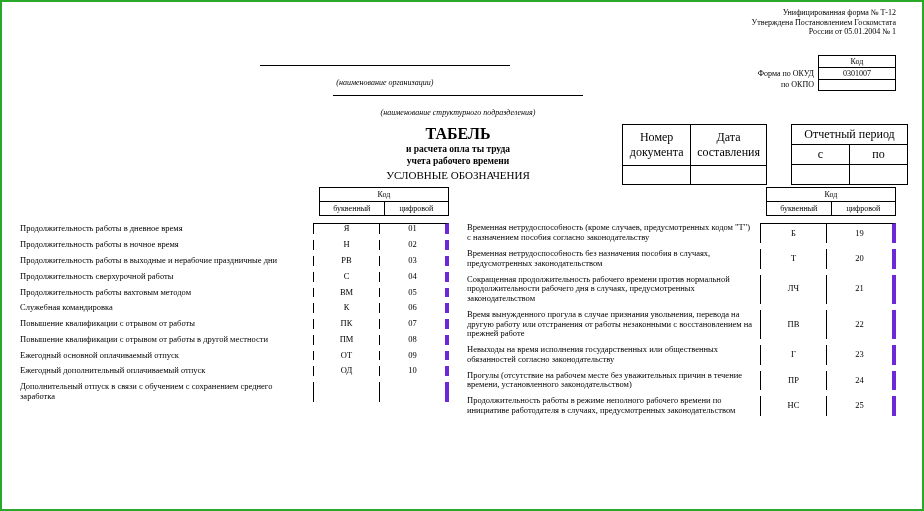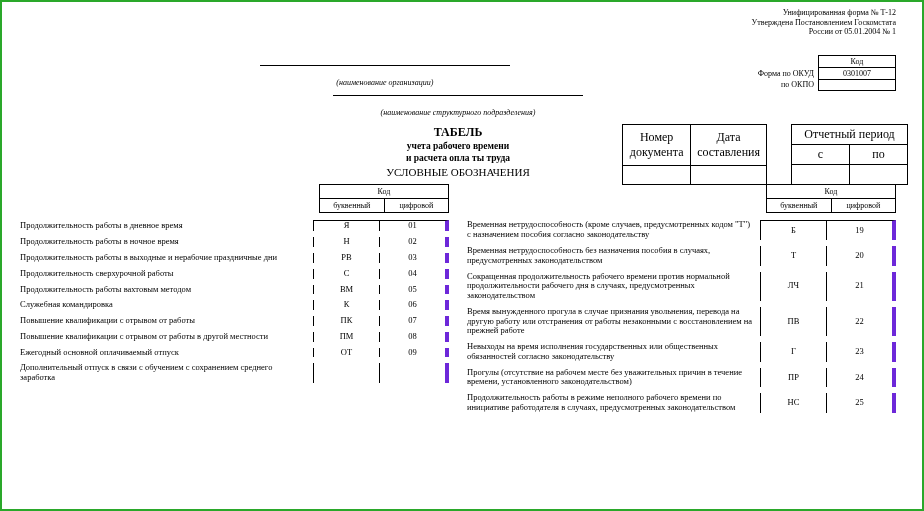--- a/index.html
+++ b/index.html
@@ -46,21 +46,21 @@
   .sig-line {
     display: inline-block;
     border-top: 1px solid #000;
     width: 250px;
     margin-bottom: 10px;
   }
   .center-block {
     text-align: center;
     margin-top: 8px;
   }
-  .center-block .title { font-weight: bold; font-size: 12px; }
+  .center-block .title { font-weight: bold; font-size: 16px; }
   .center-block .sub { font-weight: bold; font-size: 9.5px; line-height: 1.3; }
   .section-title { font-size: 11px; margin-top: 2px; }
   .doc-range {
     position: absolute;
     top: 122px;
     right: 14px;
     display: flex;
     gap: 24px;
     font-size: 8px;
   }
@@ -172,22 +172,22 @@
     <tr>
       <td>&nbsp;</td>
       <td>&nbsp;</td>
     </tr>
   </tbody>
         </table>
 </div>
 
 <div class="center-block">
   <div class="title">ТАБЕЛЬ</div>
+  <div class="sub">и расчета опла ты труда</div>
   <div class="sub">учета рабочего времени</div>
-  <div class="sub">и расчета опла ты труда</div>
   <div class="section-title">УСЛОВНЫЕ ОБОЗНАЧЕНИЯ</div>
 </div>
 
 <div class="columns">
 
   <div class="col">
     <table class="legend-head">
       <tbody>
               <tr>
                 <td colspan="2">Код</td>
@@ -238,20 +238,25 @@
               <div class="desc">Повышение квалификации с отрывом от работы в другой местности</div>
               <div class="letter">ПМ</div>
               <div class="num">08</div>
             </div>
             <div class="row">
               <div class="desc">Ежегодный основной оплачиваемый отпуск</div>
               <div class="letter">ОТ</div>
               <div class="num">09</div>
             </div>
             <div class="row">
+              <div class="desc">Ежегодный дополнительный оплачиваемый отпуск</div>
+              <div class="letter">ОД</div>
+              <div class="num">10</div>
+            </div>
+            <div class="row">
               <div class="desc">Дополнительный отпуск в связи с обучением с сохранением среднего заработка</div>
               <div class="letter"></div>
               <div class="num"></div>
             </div>
           </div>
   </div>
 
   <div class="col">
     <table class="legend-head">
       <tbody>

